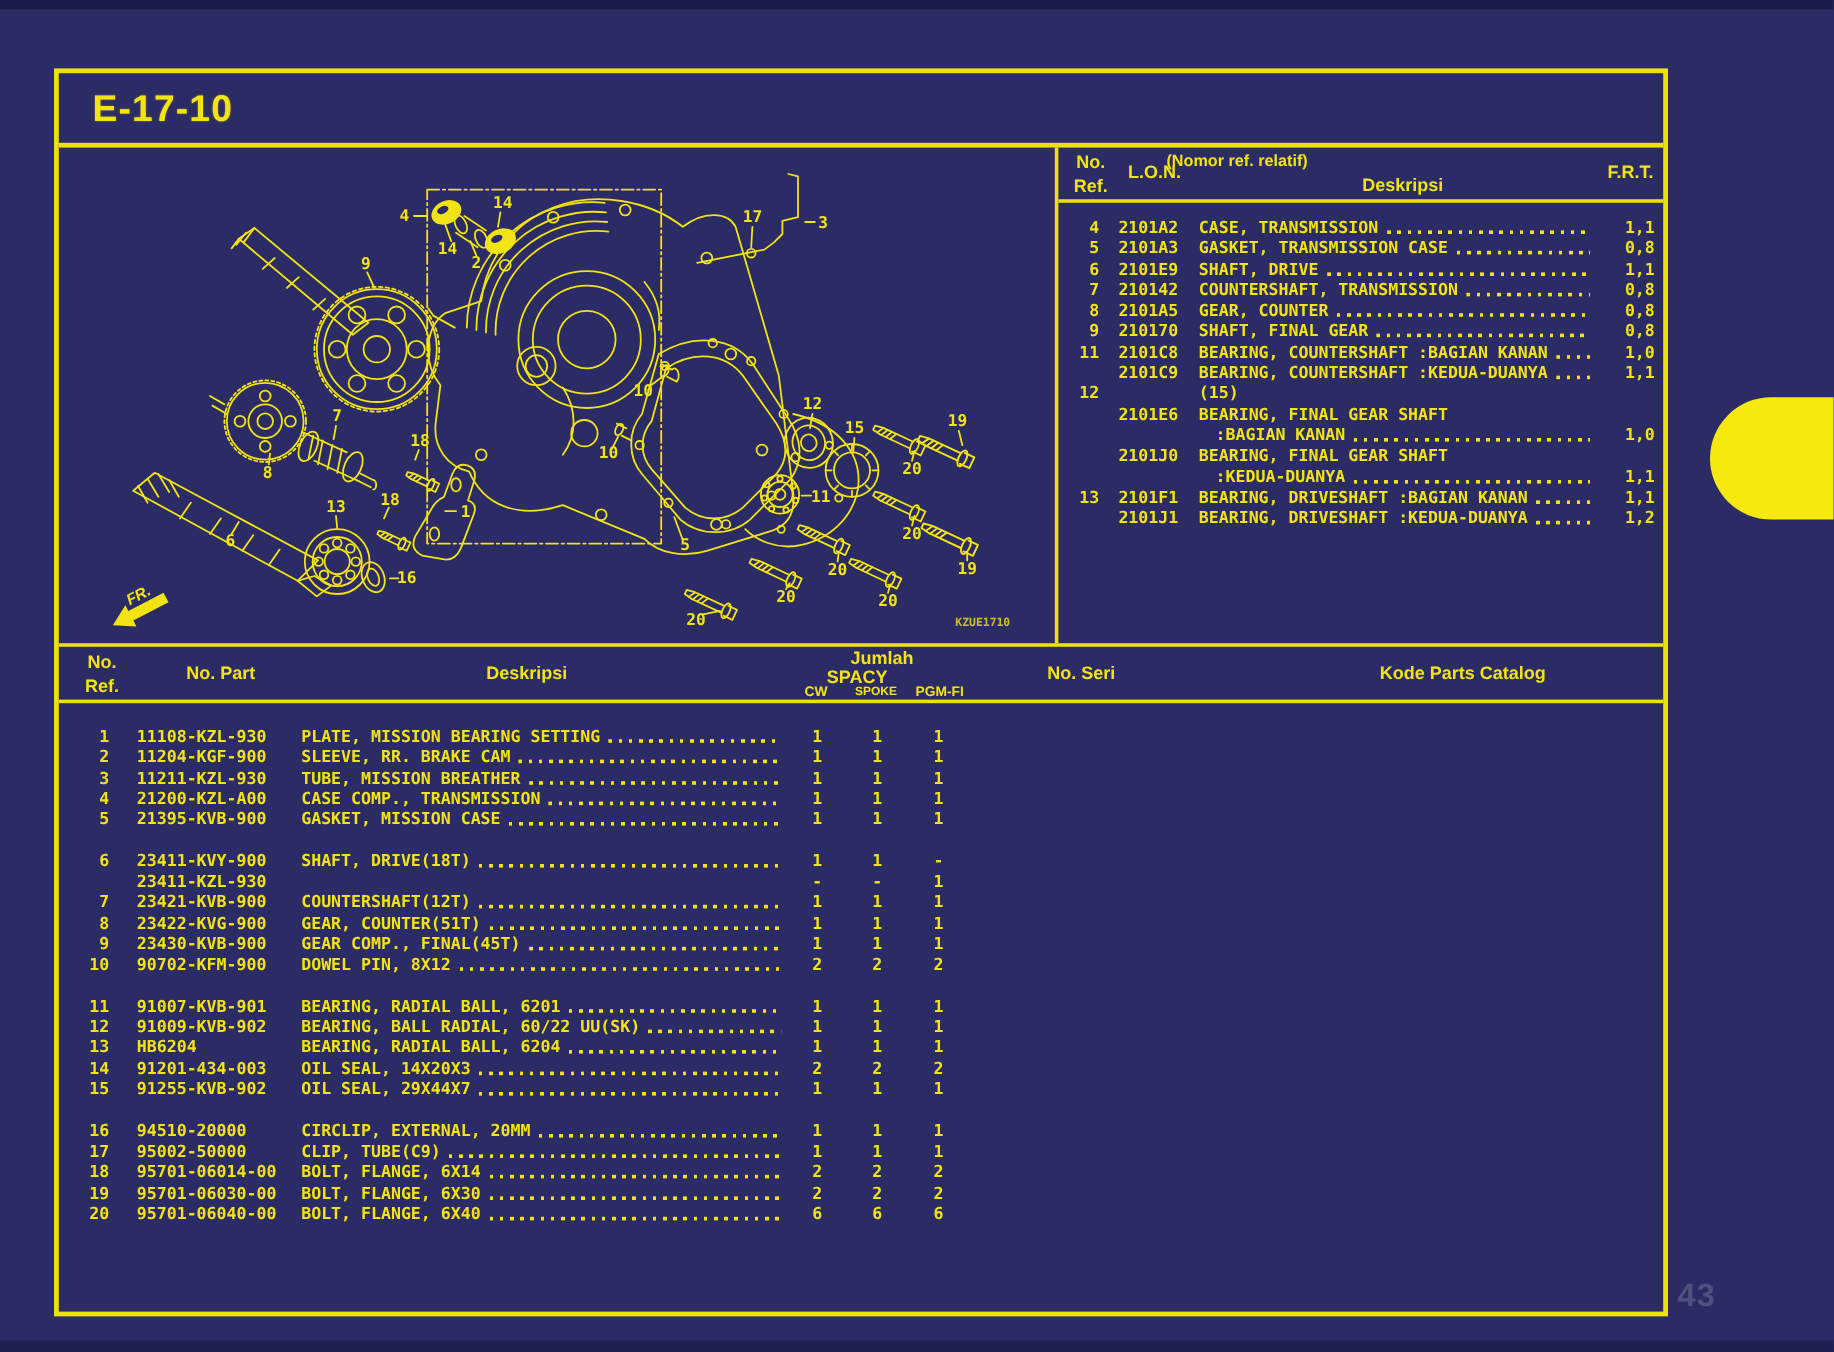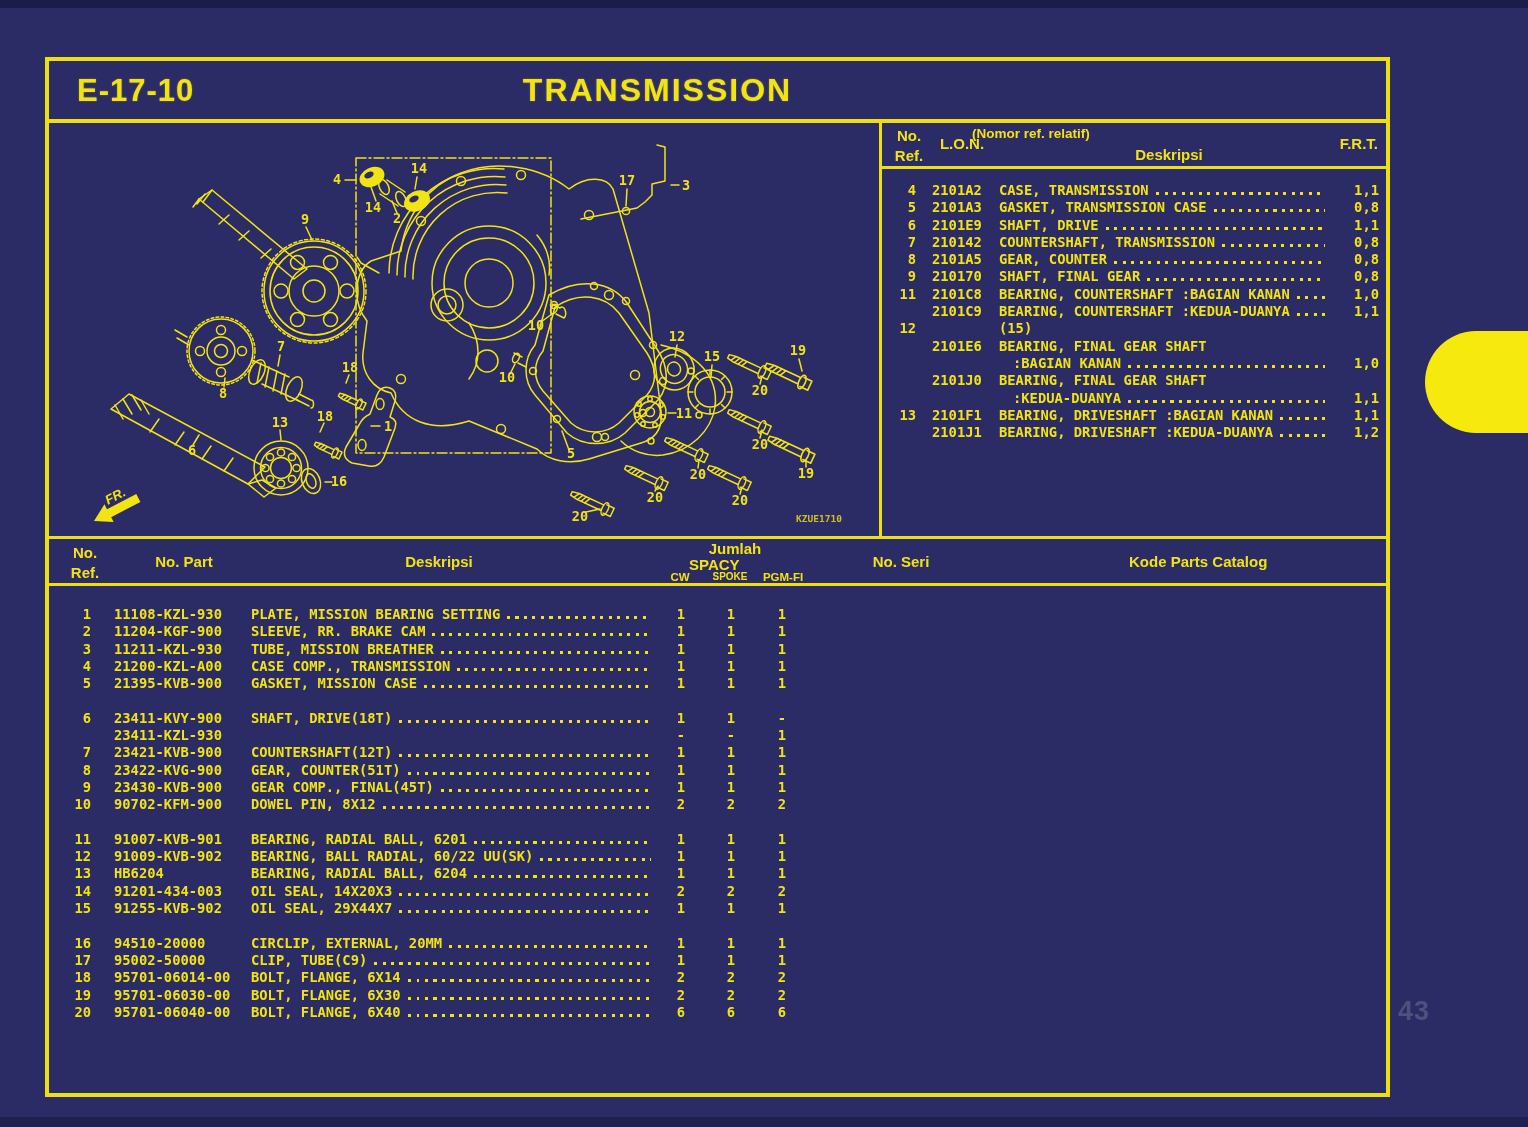--- a/index.html
+++ b/index.html
@@ -70,47 +70,46 @@
   .pt-hdr{position:absolute;left:0;top:475px;right:0;height:50px;border-top:3px solid var(--yel-line);border-bottom:3px solid var(--yel-line);font-weight:bold;font-size:15px;}
   .pt-hdr .h-ref{position:absolute;left:8px;top:4px;width:56px;text-align:center;line-height:1.3;}
   .pt-hdr .h-part{position:absolute;left:80px;top:14px;width:110px;text-align:center;}
   .pt-hdr .h-desk{position:absolute;left:300px;top:14px;width:180px;text-align:center;}
   .pt-hdr .h-jumlah{position:absolute;left:640px;top:1px;width:92px;text-align:center;}
   .pt-hdr .h-spacy{position:absolute;left:640px;top:17px;width:92px;font-size:15px;}
   .pt-hdr .h-cw{position:absolute;left:605px;top:32px;width:52px;text-align:center;font-size:11.5px;}
   .pt-hdr .h-spoke{position:absolute;left:655px;top:32px;width:52px;text-align:center;font-size:10px;}
   .pt-hdr .h-pgm{position:absolute;left:705px;top:32px;width:58px;text-align:center;font-size:11.5px;}
   .pt-hdr .h-seri{position:absolute;left:790px;top:14px;width:124px;text-align:center;}
-  .pt-hdr .h-kode{position:absolute;left:1080px;top:14px;width:180px;text-align:left;}
+  .pt-hdr .h-kode{position:absolute;left:1080px;top:14px;width:180px;text-align:center;}
   .pt-rows{position:absolute;left:12px;top:528px;right:4px;bottom:4px;padding-top:17px;
     font-family:"DejaVu Sans Mono",monospace;font-weight:bold;font-size:13.8px;}
   .p-row{display:grid;grid-template-columns:53px 137px 405px 50px 50px 52px 1fr;height:17.3px;align-items:baseline;white-space:nowrap;}
   .p-row .c-ref{text-align:right;padding-right:23px;}
   .p-row .c-desc{display:flex;min-width:0;}
   .p-row .c-qty{text-align:center;}
   .row-gap{height:17.3px;}
 
   
   .thumb-tab{
     position:absolute;right:0;top:331px;width:103px;height:102px;
     background:#f5e90d;border-radius:51px 0 0 51px;
   }
-  .page-num{position:absolute;left:1398px;top:996px;font-size:27px;color:var(--faint);font-weight:bold;letter-spacing:1px;}
+  .page-num{position:absolute;left:1398px;top:1064px;font-size:27px;color:var(--faint);font-weight:bold;letter-spacing:1px;}
 </style>
 </head>
 <body>
 
 <div class="edge-top"></div>
 <div class="edge-bottom"></div>
 
 <div class="frame">
 
   <div class="hdr">
     <div class="code">E-17-10</div>
-    <div class="title">TRANSMISSION</div>
   </div>
 
   <div class="diagram">
     <svg viewBox="0 0 830 413">
 
       <defs>
         <g id="boltL">
           <path stroke="" d="M-8,-4.6 L0,-4.6 M-8,4.6 L0,4.6 M-8,-4.6 L-8,4.6"></path>
           <ellipse stroke="" cx="0" cy="0" rx="3" ry="6.6"></ellipse>
           <path stroke="" d="M3,-3.1 L30,-3.1 M3,3.1 L30,3.1 M30,-3.1 L37,-1.9 L37,1.9 L30,3.1"></path>

